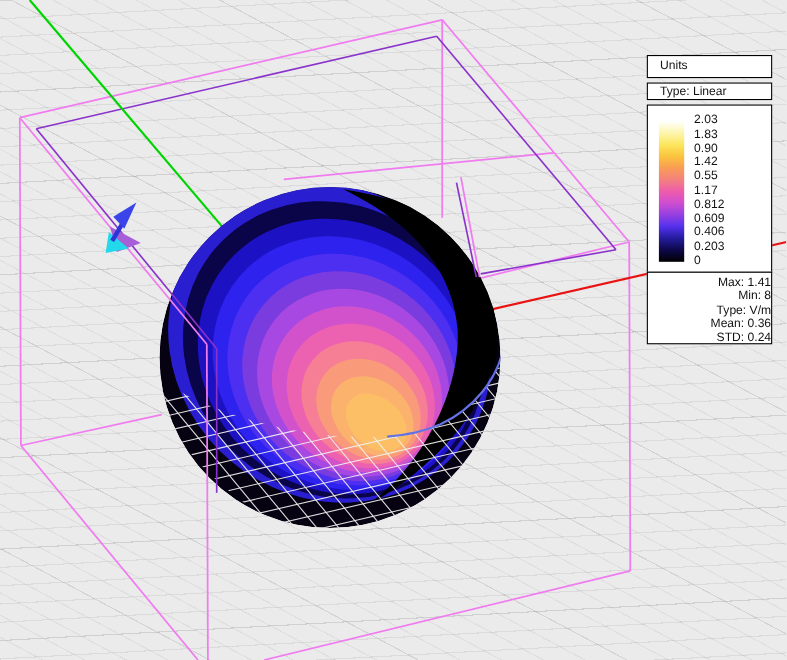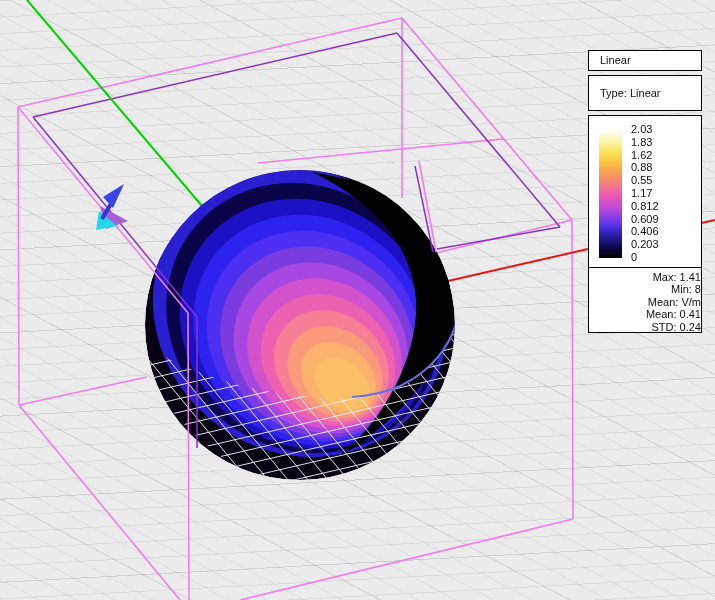--- a/index.html
+++ b/index.html
@@ -13,21 +13,21 @@
       repeating-linear-gradient(176.9deg, rgba(0,0,0,0.065) 0 1px, transparent 1px 16.6px),
       repeating-linear-gradient(28deg,  rgba(0,0,0,0.05) 0 1px, transparent 1px 89px),
       repeating-linear-gradient(176.9deg, rgba(0,0,0,0.05) 0 1px, transparent 1px 83px);
   }
   #scene{position:absolute;left:0;top:0;}
   
   #legend{position:absolute;left:588px;top:50px;width:114px;color:#111;}
   .lg-box{box-sizing:border-box;width:114px;background:#fff;border:1px solid #000;
           font-size:11px;line-height:13px;}
   .lg-title{height:21px;display:flex;align-items:center;padding-left:11px;margin-bottom:4px;}
-  .lg-type{height:36px;display:flex;align-items:center;padding-left:11px;margin-bottom:4px;}
+  .lg-type{height:16px;display:flex;align-items:center;padding-left:11px;margin-bottom:4px;}
   .lg-cbar{height:153px;display:flex;align-items:flex-start;}
   .cbar-swatch{width:23px;height:128px;margin:14px 0 0 10px;flex:0 0 auto;}
   .cbar-labels{display:flex;flex-direction:column;justify-content:space-between;
                height:139px;margin:8px 0 0 9px;}
   .cbar-labels span{display:block;height:11px;line-height:11px;}
   .lg-stats{height:66px;margin-top:-1px;padding:3px 0 0 5px;text-align:right;}
   .lg-stats div{line-height:12.4px;white-space:nowrap;}
 </style>
 </head>
 <body>
@@ -142,42 +142,42 @@
     <g>
       <polygon points="100,206 128,221 106,229" stroke-width="1" fill="#a75fd8"></polygon>
       <polygon points="99,211 117,226 96,230" stroke-width="1" fill="#22d8ea"></polygon>
       <line x1="102" y1="219" x2="112" y2="202" stroke-width="4" stroke="#2d35d8"></line>
       <polygon points="124,184 103,197 113,208" stroke-width="1" fill="#3a44e8"></polygon>
     </g>
   </svg>
 
   <div id="legend">
     <div class="lg-box lg-title">
-      <span>Linear</span>
+      <span>Units</span>
     </div>
     <div class="lg-box lg-type">
       <span>Type: Linear</span>
     </div>
     <div class="lg-box lg-cbar">
       <div class="cbar-swatch" id="cbar-swatch" style="background: linear-gradient(rgb(255, 255, 255) 0%, rgb(253, 246, 176) 8.3%, rgb(252, 230, 94) 16.7%, rgb(251, 196, 61) 25%, rgb(248, 157, 85) 33.3%, rgb(244, 128, 126) 41.7%, rgb(238, 92, 172) 50%, rgb(207, 78, 208) 58.3%, rgb(148, 64, 226) 66.7%, rgb(83, 49, 236) 75%, rgb(36, 27, 156) 83.3%, rgb(13, 8, 72) 91.7%, rgb(0, 0, 0) 100%);"></div>
       <div class="cbar-labels">
         <span>2.03</span>
         <span>1.83</span>
-        <span>1.62</span>
-        <span>0.88</span>
+        <span>0.90</span>
+        <span>1.42</span>
         <span>0.55</span>
         <span>1.17</span>
         <span>0.812</span>
         <span>0.609</span>
         <span>0.406</span>
         <span>0.203</span>
         <span>0</span>
       </div>
     </div>
     <div class="lg-box lg-stats">
       <div>Max: 1.41</div>
       <div>Min: 8</div>
-      <div>Mean: V/m</div>
-      <div>Mean: 0.41</div>
+      <div>Type: V/m</div>
+      <div>Mean: 0.36</div>
       <div>STD: 0.24</div>
     </div>
   </div>
 </div>
 
 </body></html>

